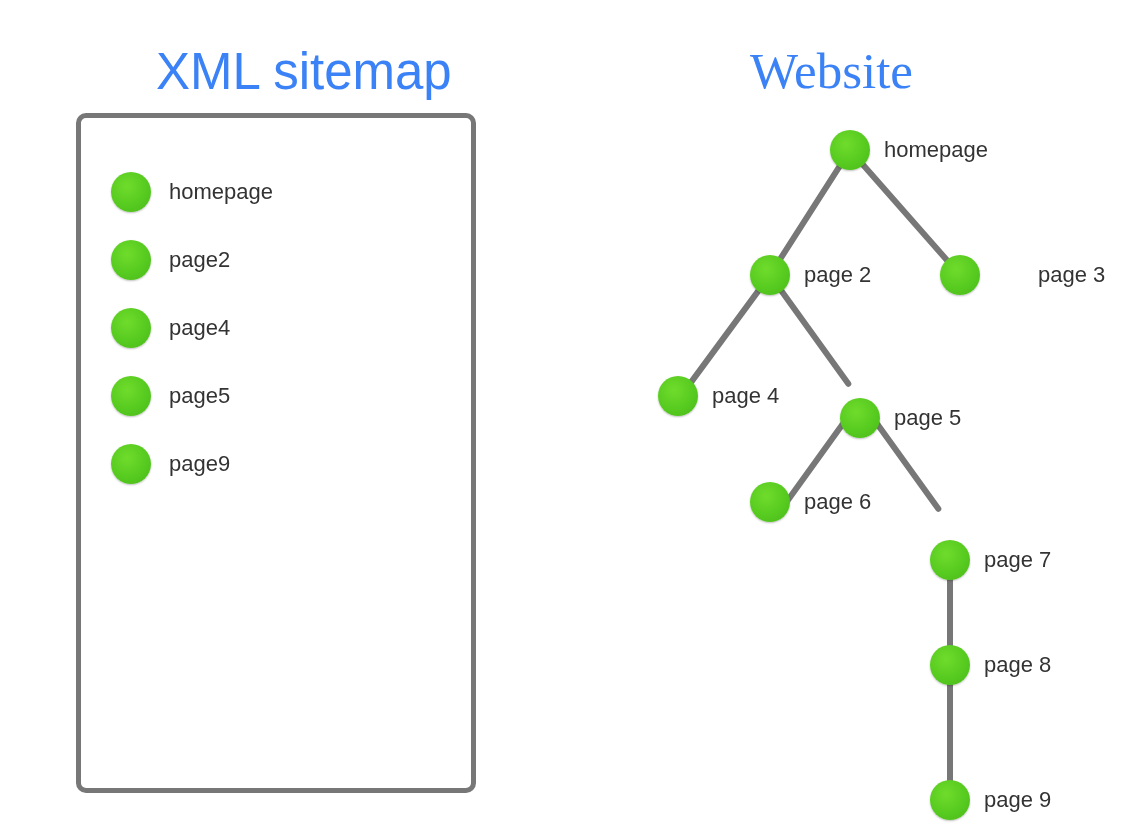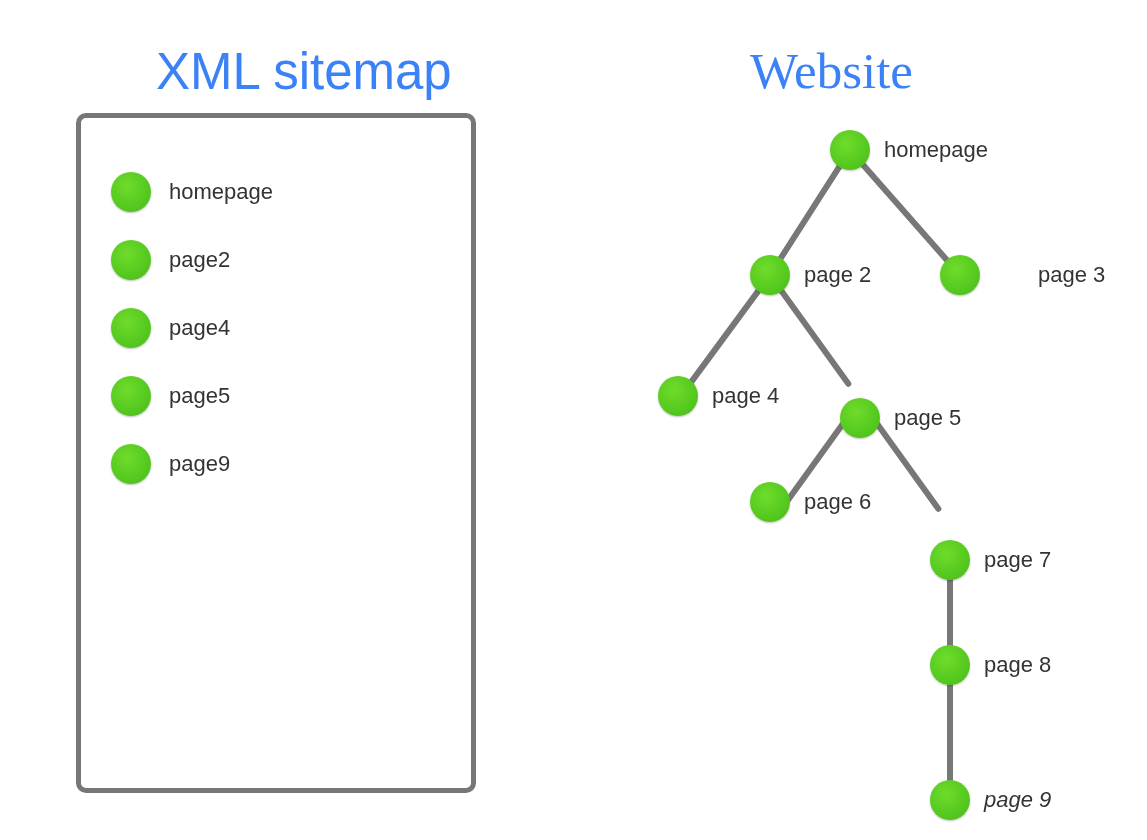--- a/index.html
+++ b/index.html
@@ -149,20 +149,20 @@
           <span class="node-label">page 6</span>
         </div>
         <div class="node" style="left: 360px; top: 395px; margin-top: 35px;">
           <span class="dot"></span>
           <span class="node-label">page 7</span>
         </div>
         <div class="node" style="left: 360px; top: 535px; text-align: center;">
           <span class="dot"></span>
           <span class="node-label">page 8</span>
         </div>
-        <div class="node" style="left: 360px; top: 670px; font-style: italic;">
+        <div class="node" style="left: 360px; top: 670px;">
           <span class="dot"></span>
           <span class="node-label">page 9</span>
         </div>
       </div>
   </div>
 
 </div>
 
 </body></html>

